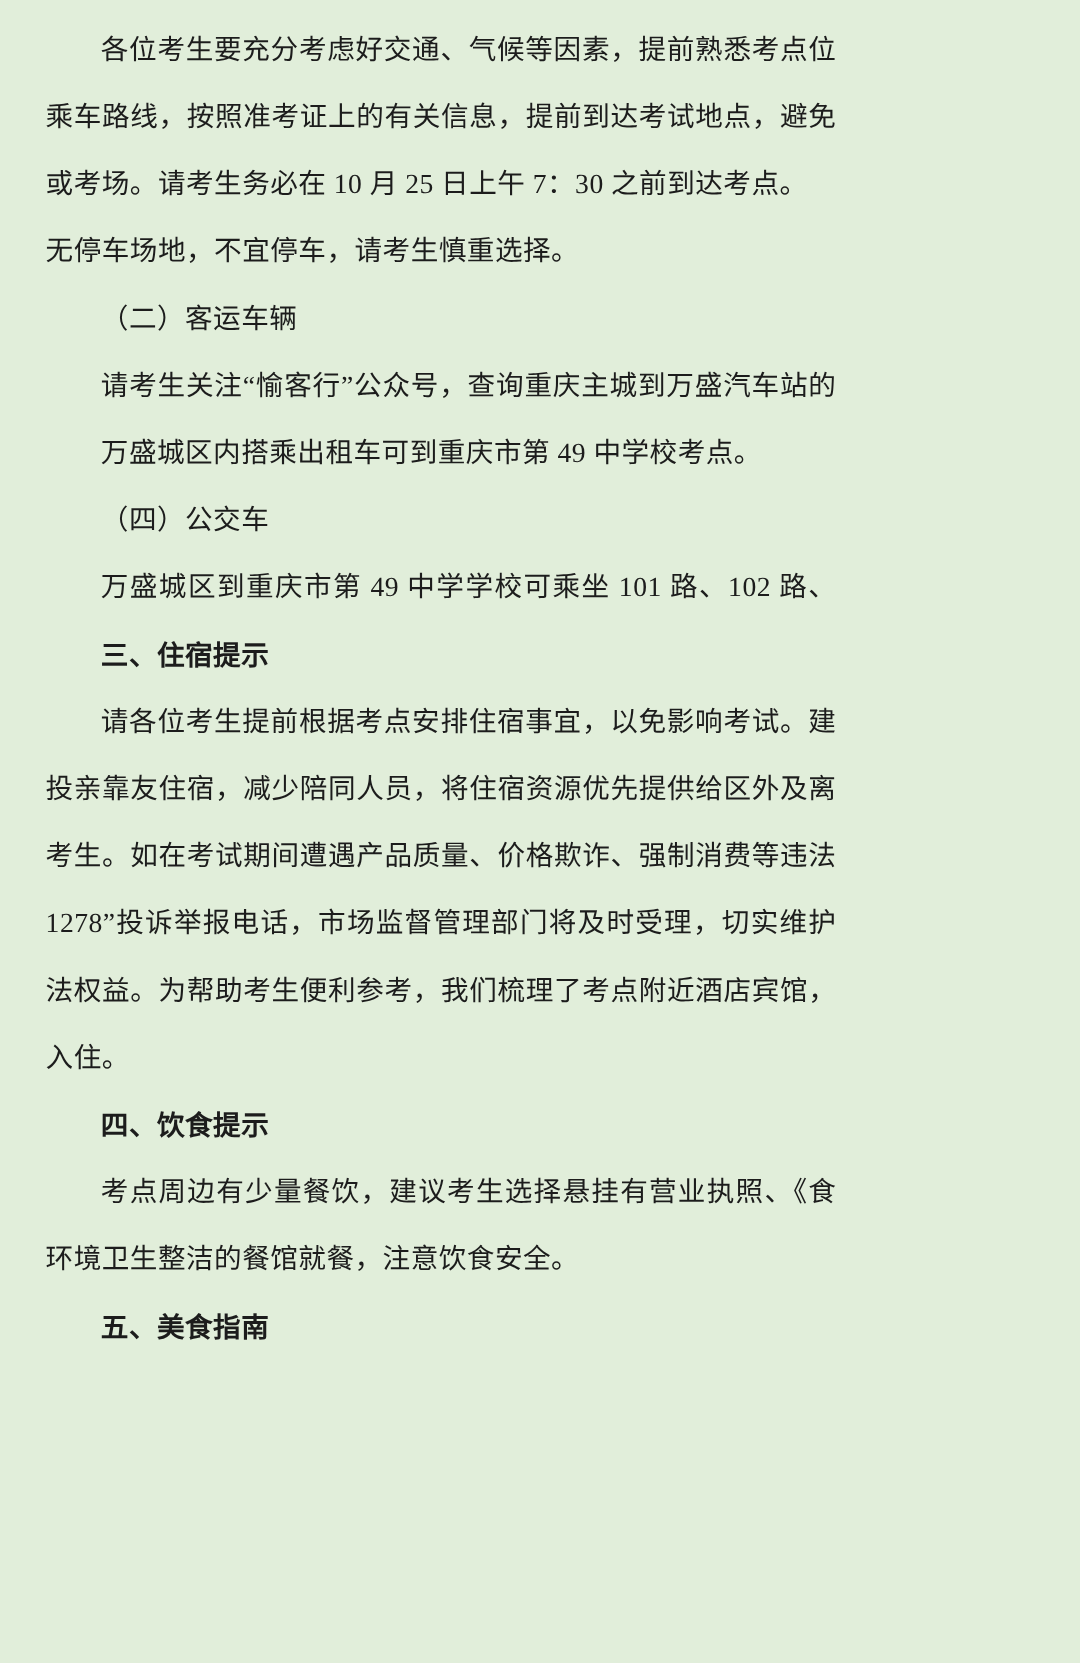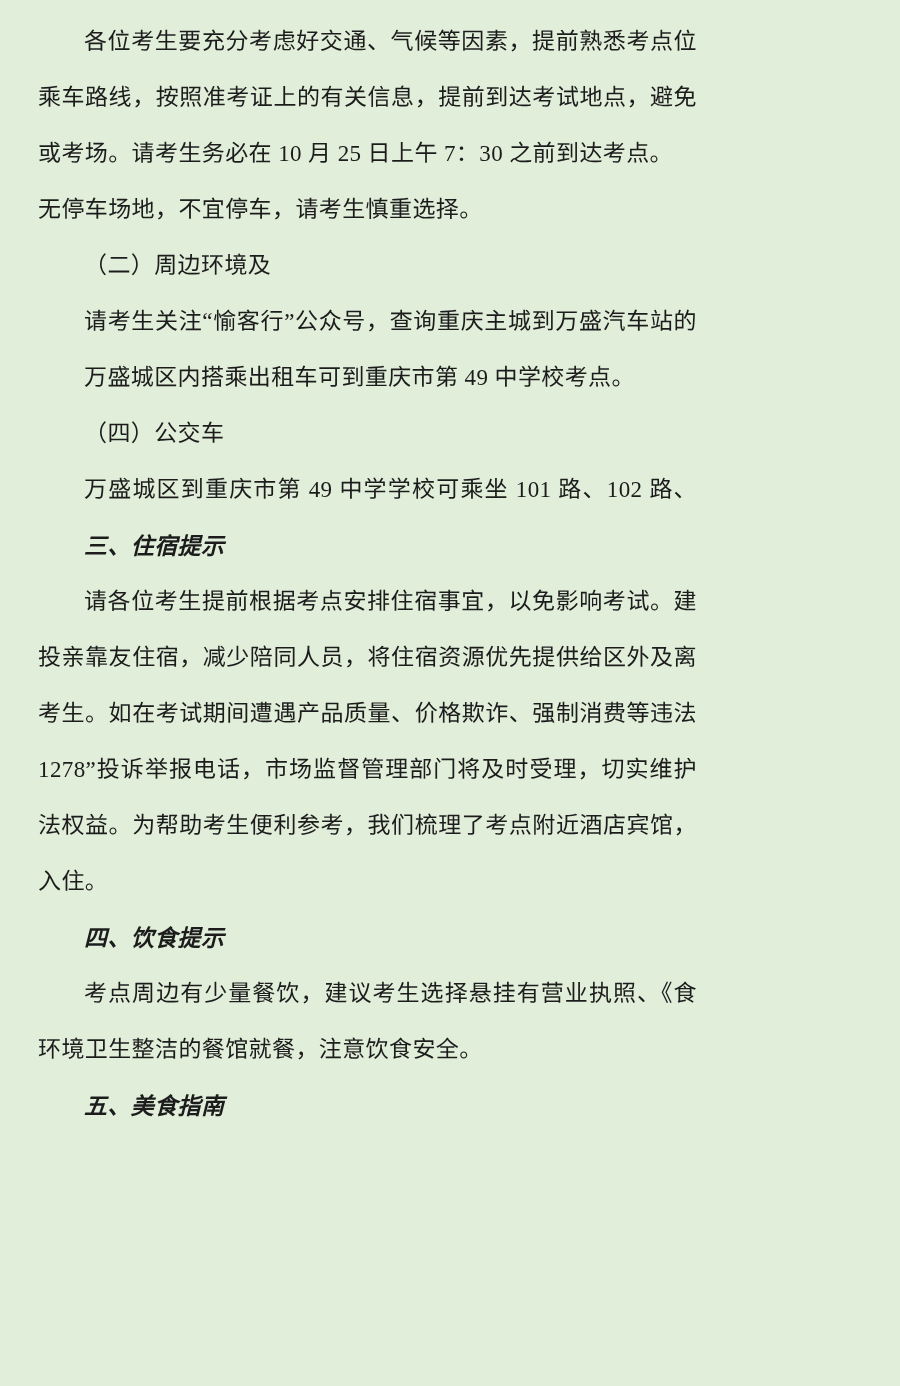--- a/index.html
+++ b/index.html
@@ -21,32 +21,31 @@
     line-height: 56px;
     font-size: 23px;
     letter-spacing: 0.4px;
     overflow: hidden;
   }
   .indent { text-indent: 2em; }
   .justify { text-align: justify; text-align-last: justify; }
   .heading {
     font-family: "Liberation Sans", "DejaVu Sans", sans-serif;
     font-weight: 700;
-    font-style: italic;
   }
 </style>
 </head>
 <body>
 
 <div class="page">
   <div class="line indent justify">各位考生要充分考虑好交通、气候等因素，提前熟悉考点位置、周边环境及</div>
   <div class="line justify">乘车路线，按照准考证上的有关信息，提前到达考试地点，避免考试时走错考点</div>
   <div class="line">或考场。请考生务必在 10 月 25 日上午 7：30 之前到达考点。</div>
   <div class="line">无停车场地，不宜停车，请考生慎重选择。</div>
-  <div class="line indent">（二）周边环境及</div>
+  <div class="line indent">（二）客运车辆</div>
   <div class="line indent justify">请考生关注“愉客行”公众号，查询重庆主城到万盛汽车站的详细班次信息。</div>
   <div class="line indent">万盛城区内搭乘出租车可到重庆市第 49 中学校考点。</div>
   <div class="line indent">（四）公交车</div>
   <div class="line indent justify">万盛城区到重庆市第 49 中学学校可乘坐 101 路、102 路、131 路、203 路</div>
   <div class="line indent heading">三、住宿提示</div>
   <div class="line indent justify">请各位考生提前根据考点安排住宿事宜，以免影响考试。建议考生尽量选择</div>
   <div class="line justify">投亲靠友住宿，减少陪同人员，将住宿资源优先提供给区外及离考点距离较远的</div>
   <div class="line justify">考生。如在考试期间遭遇产品质量、价格欺诈、强制消费等违法行为，请拨打“1</div>
   <div class="line justify">1278”投诉举报电话，市场监督管理部门将及时受理，切实维护广大考生的合</div>
   <div class="line justify">法权益。为帮助考生便利参考，我们梳理了考点附近酒店宾馆，考生可自愿选择</div>

